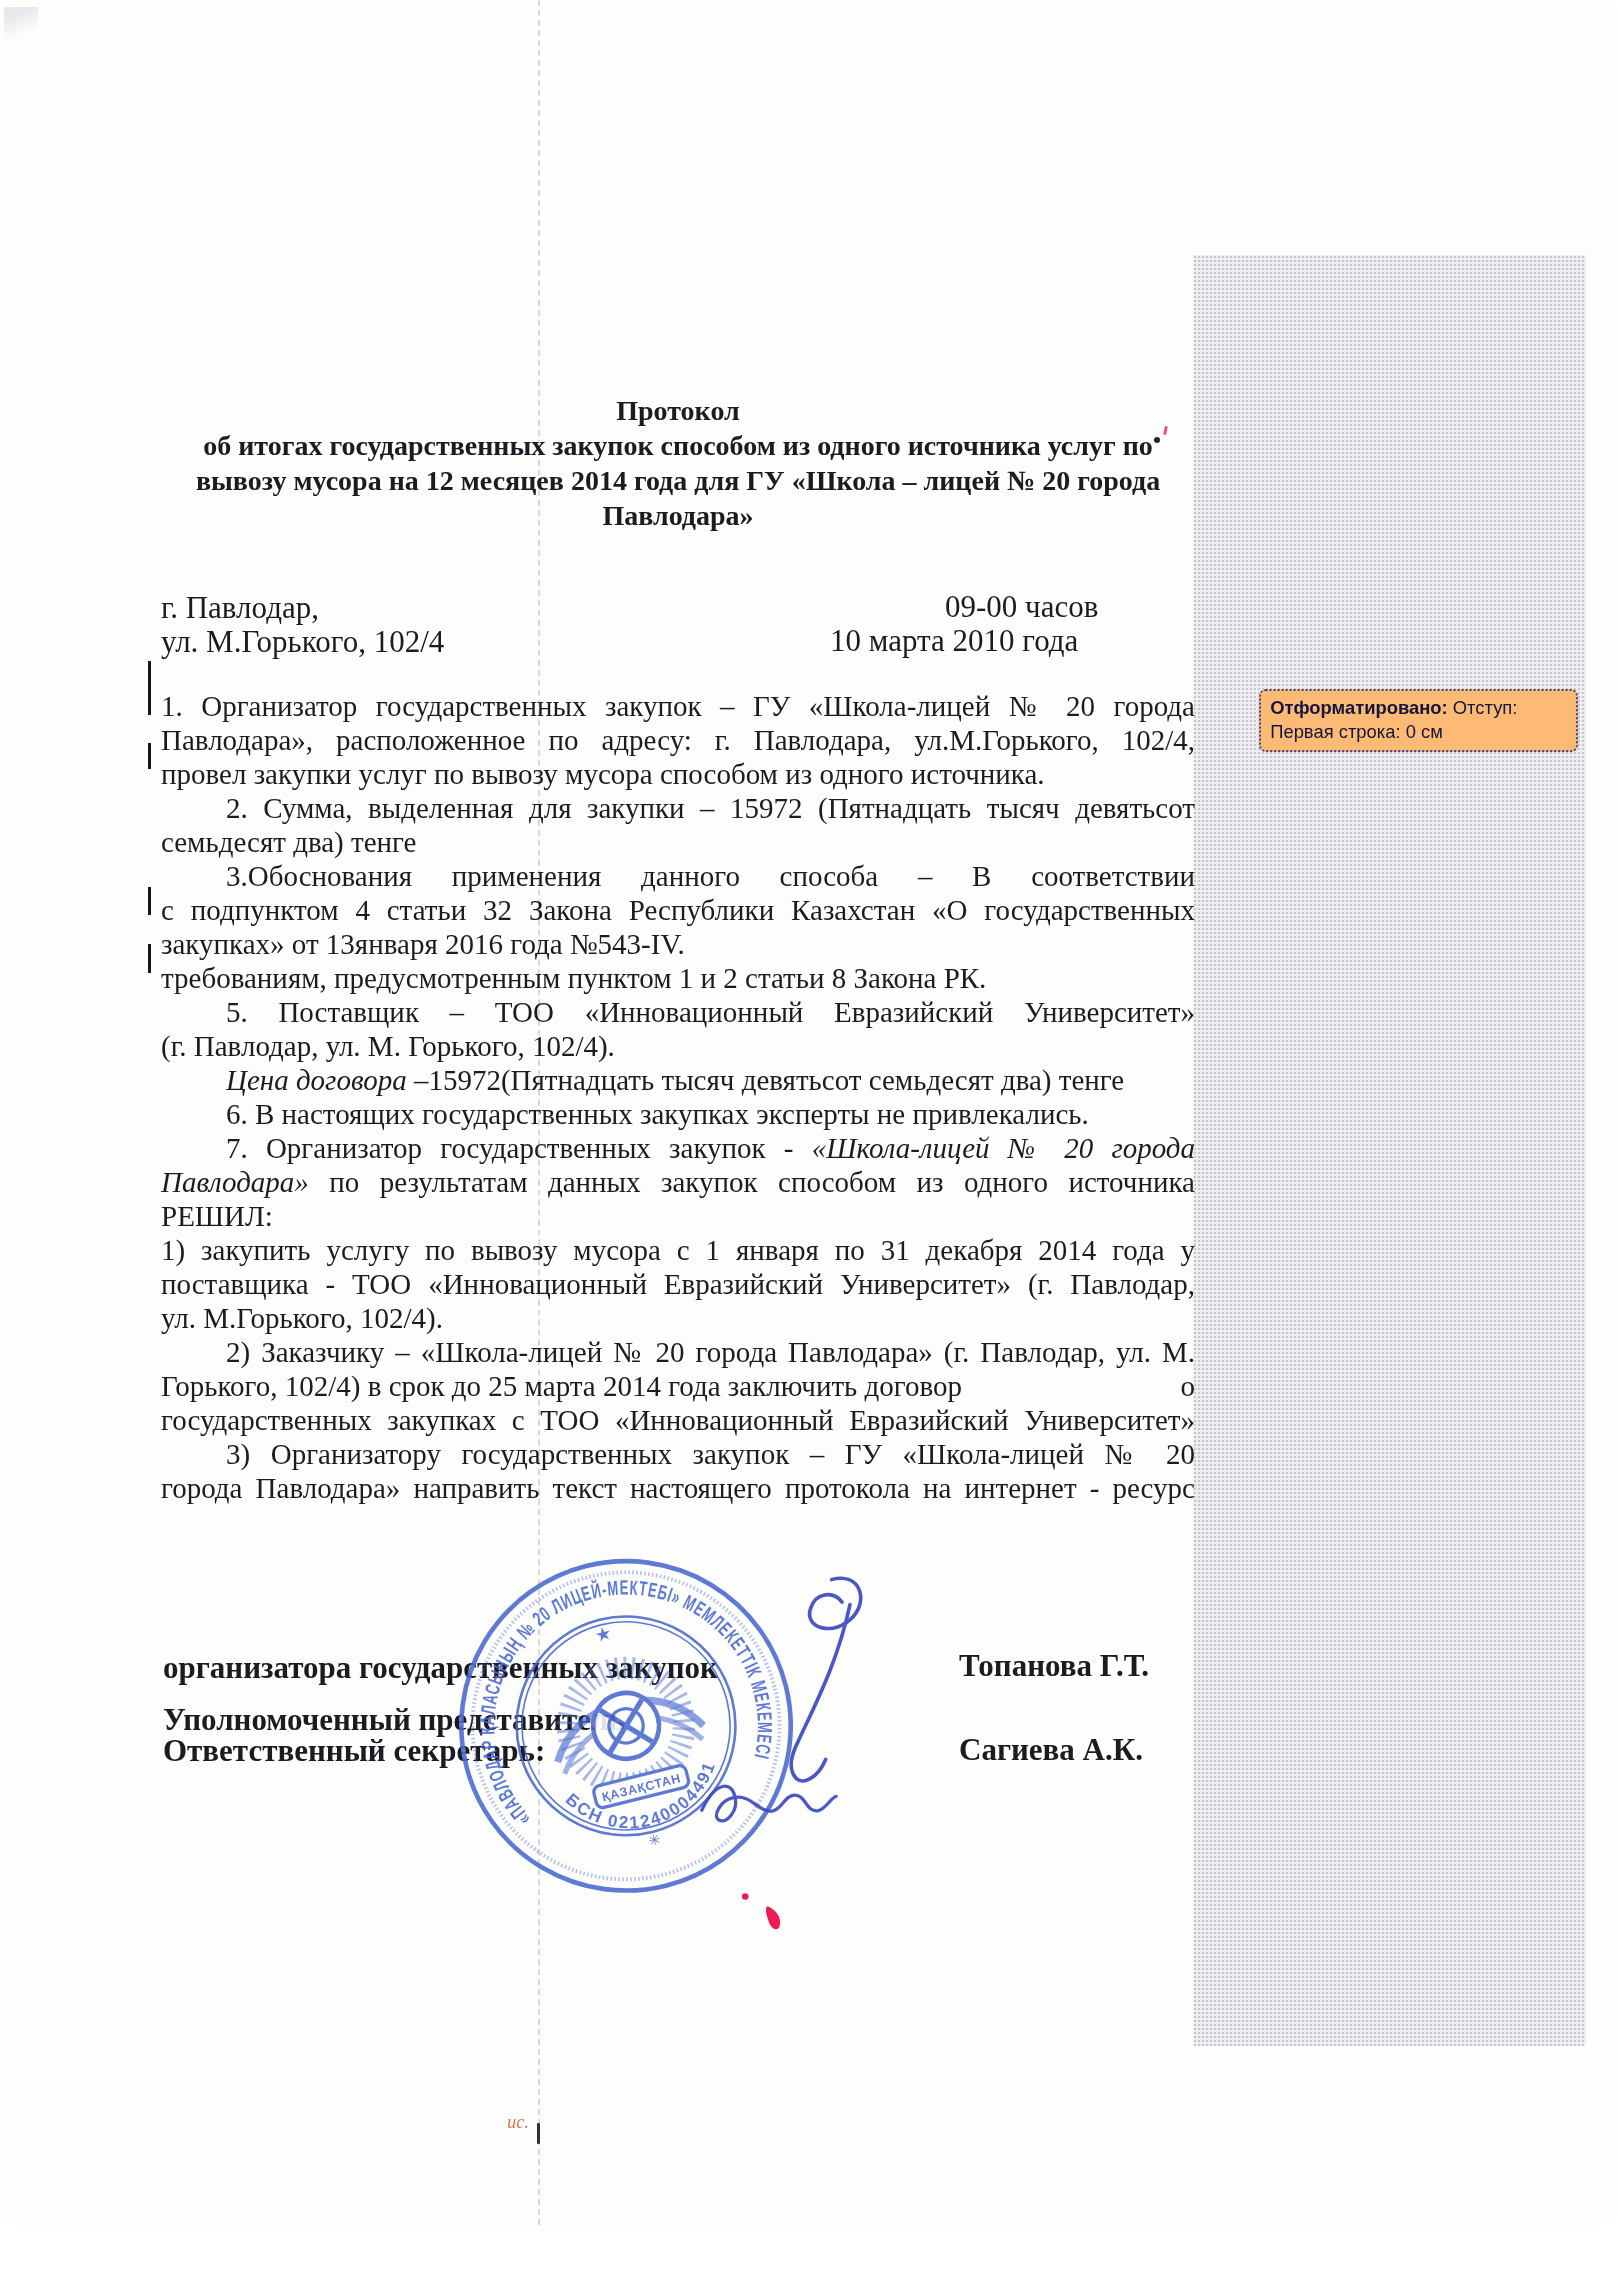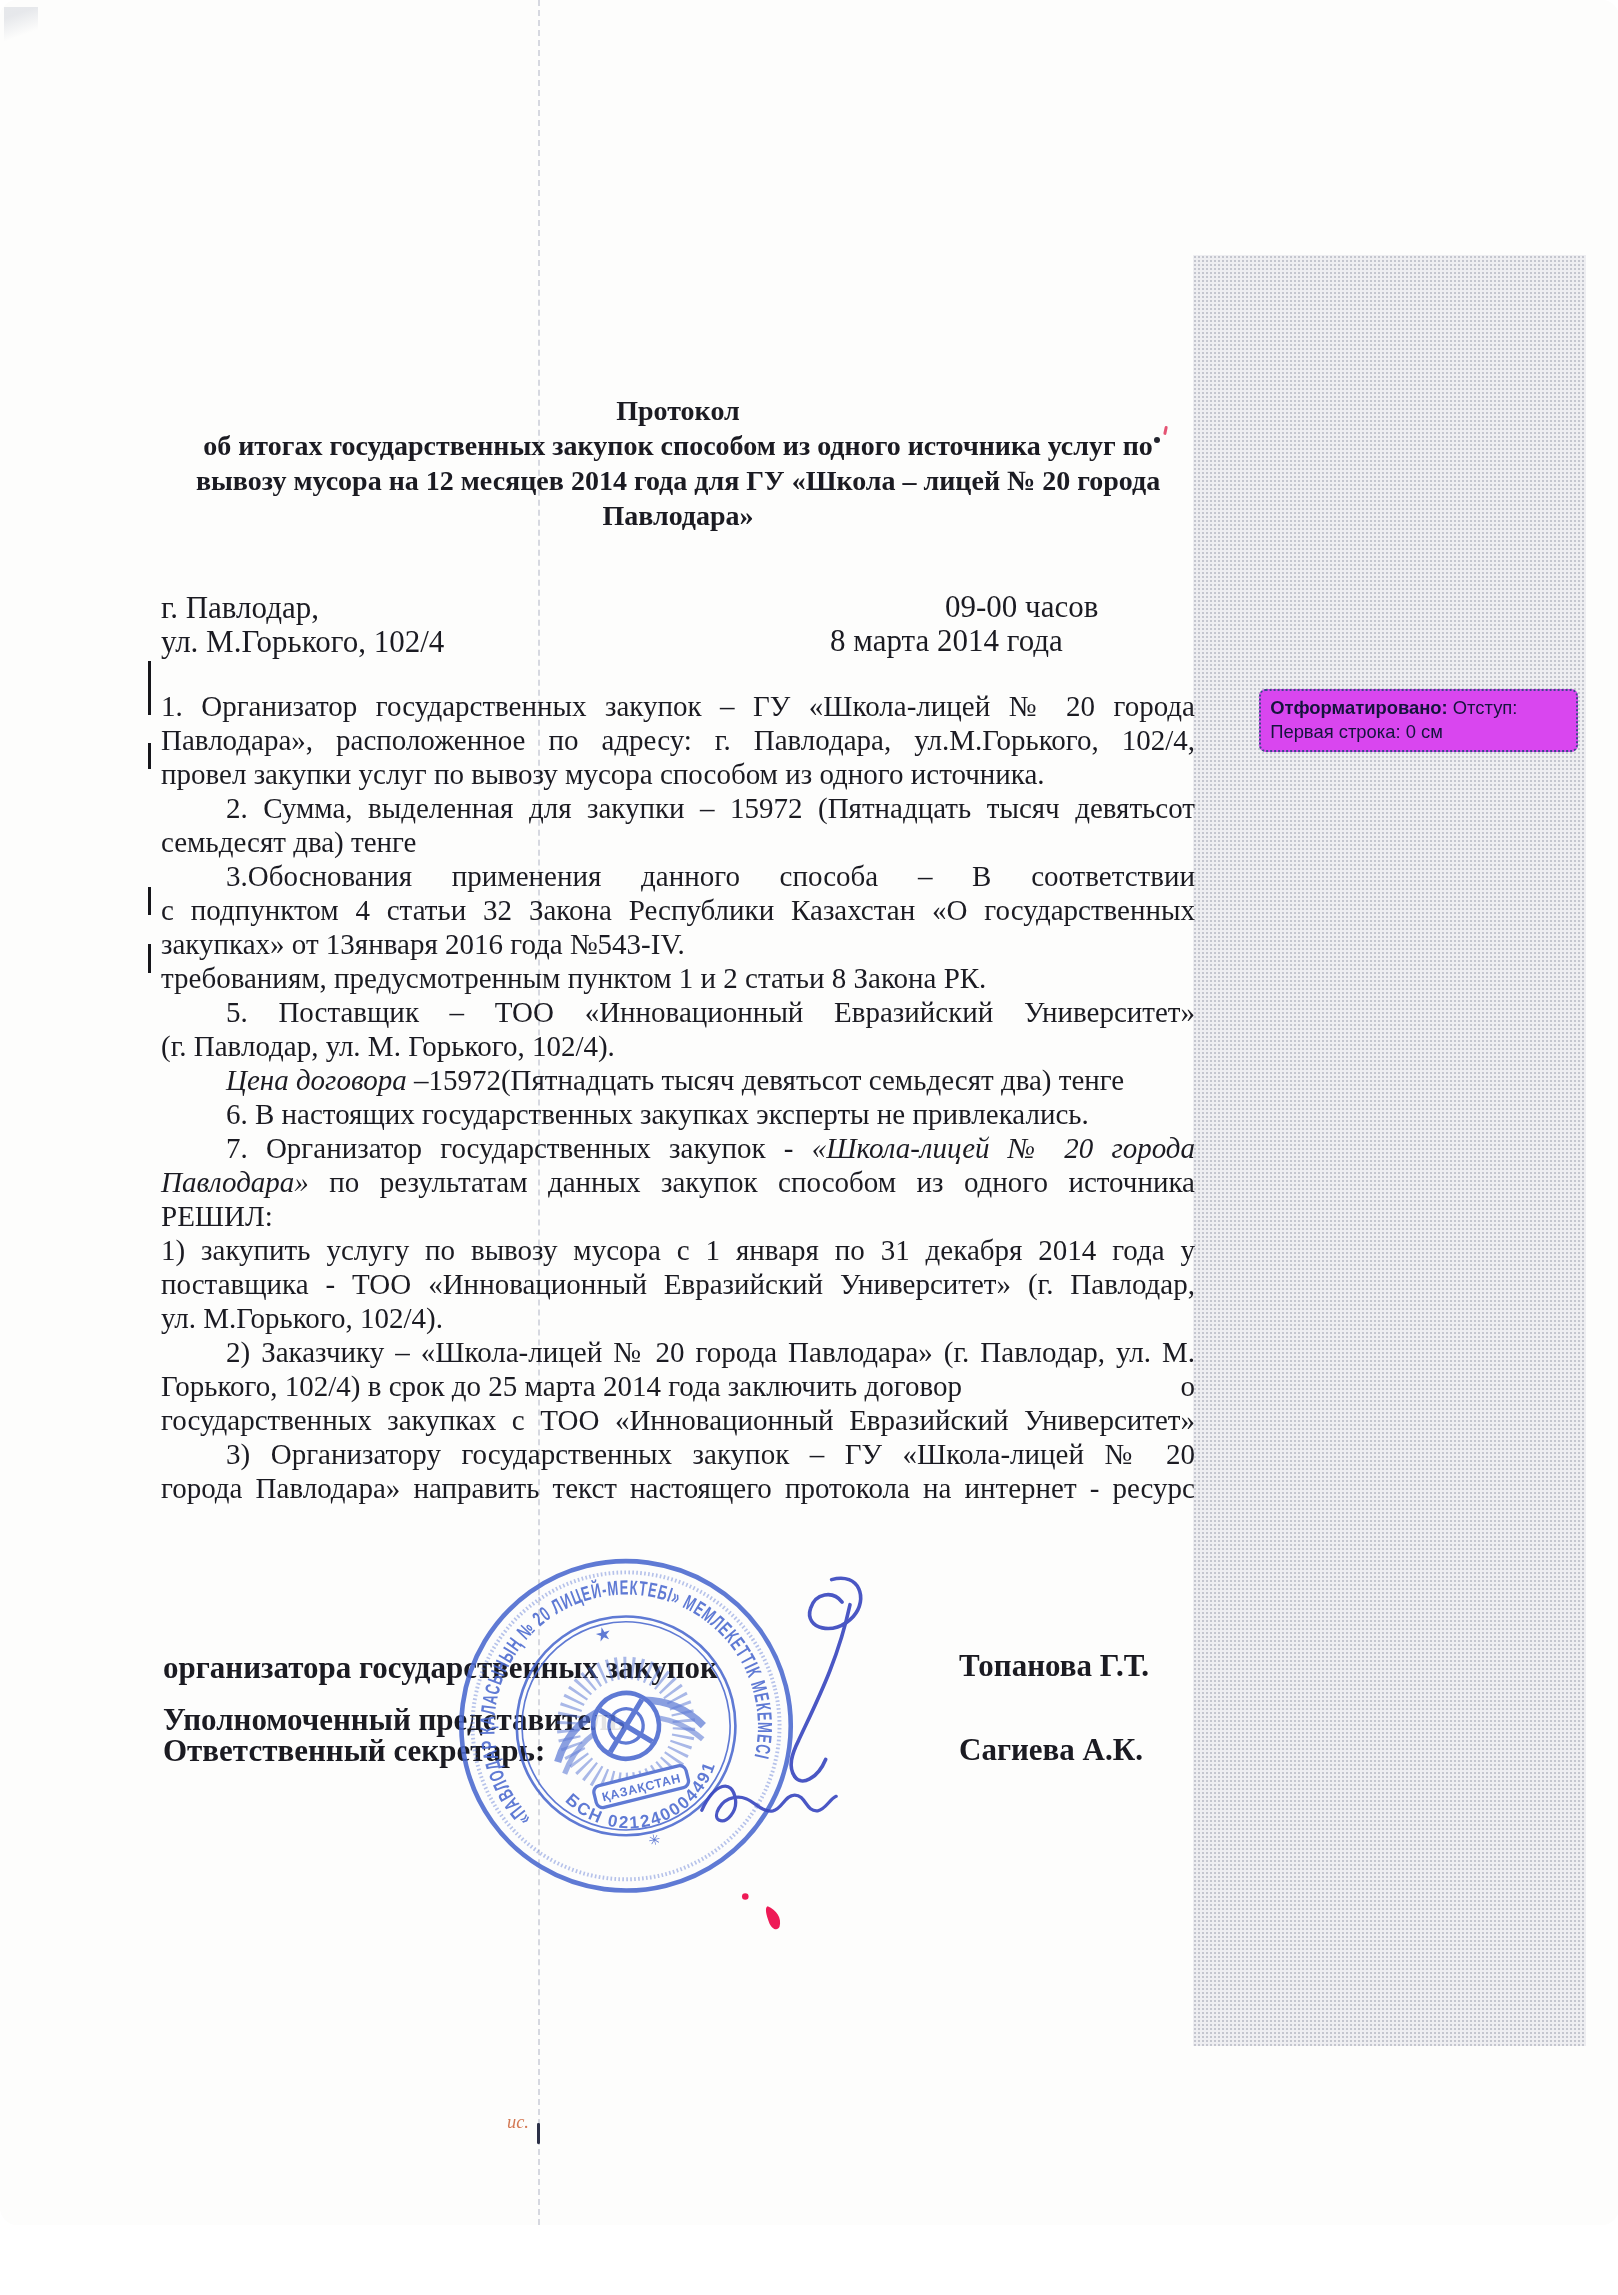--- a/index.html
+++ b/index.html
@@ -14,21 +14,21 @@
   }
   
   .markup-panel{
     position:absolute;left:1193px;top:255px;width:393px;height:1791px;
     background-color:#eeeef1;
     background-image:radial-gradient(#c3c5cd 0.7px, rgba(0,0,0,0) 0.9px);
     background-size:4px 4px;
   }
   .annotation-box{
     position:absolute;left:1259px;top:689px;width:298px;
-    background:#d946ef;
+    background:#fdba74;
     border:2px dotted #3a4a8a;
     border-radius:6.6px;
     padding:4.6px 8px 6px 9.2px;
     font-family:"Liberation Sans","DejaVu Sans",sans-serif;
     font-size:18.4px;line-height:24px;color:#14143c;
   }
   .annotation-box b{font-weight:700;}
   
   .fold-line{
     position:absolute;left:538px;top:0;width:0;height:2295px;
@@ -77,21 +77,21 @@
   <div class="title-block" id="title-block">
       <div class="ln c">Протокол</div>
       <div class="ln c">об итогах государственных закупок способом из одного источника  услуг по</div>
       <div class="ln c">вывозу мусора на 12 месяцев 2014 года для ГУ «Школа – лицей № 20 города</div>
       <div class="ln c">Павлодара»</div>
     </div>
 
   <span class="abs" style="left:161px;top:591px;">г. Павлодар,</span>
   <span class="abs" style="left:161px;top:625px;">ул. М.Горького, 102/4</span>
   <span class="abs" style="left:945px;top:590px;">09-00 часов</span>
-  <span class="abs" style="left:830px;top:624px;">8 марта 2014 года</span>
+  <span class="abs" style="left:830px;top:624px;">10 марта 2010 года</span>
 
   <div class="body-block" id="body-block">
       <div class="ln j">1. Организатор государственных закупок – ГУ «Школа-лицей № 20 города</div>
       <div class="ln j">Павлодара»,  расположенное по адресу: г. Павлодара, ул.М.Горького, 102/4,</div>
       <div class="ln l">провел закупки услуг по вывозу мусора способом из одного источника.</div>
       <div class="ln j ind">2. Сумма, выделенная для закупки – 15972 (Пятнадцать тысяч девятьсот</div>
       <div class="ln l">семьдесят два) тенге</div>
       <div class="ln j ind">3.Обоснования применения данного способа – В соответствии</div>
       <div class="ln j">с подпунктом 4  статьи 32 Закона Республики Казахстан «О государственных</div>
       <div class="ln l">закупках» от 13января 2016 года №543-IV.</div>

